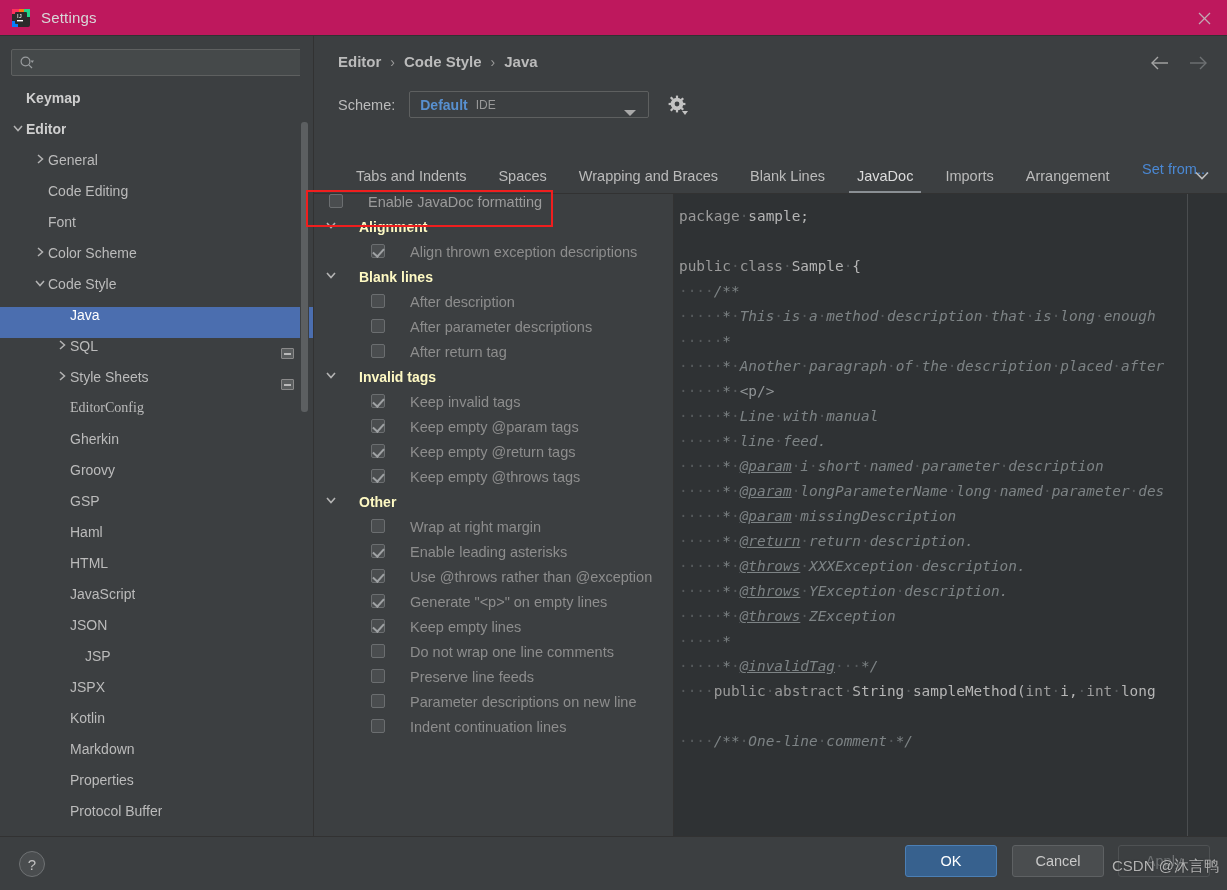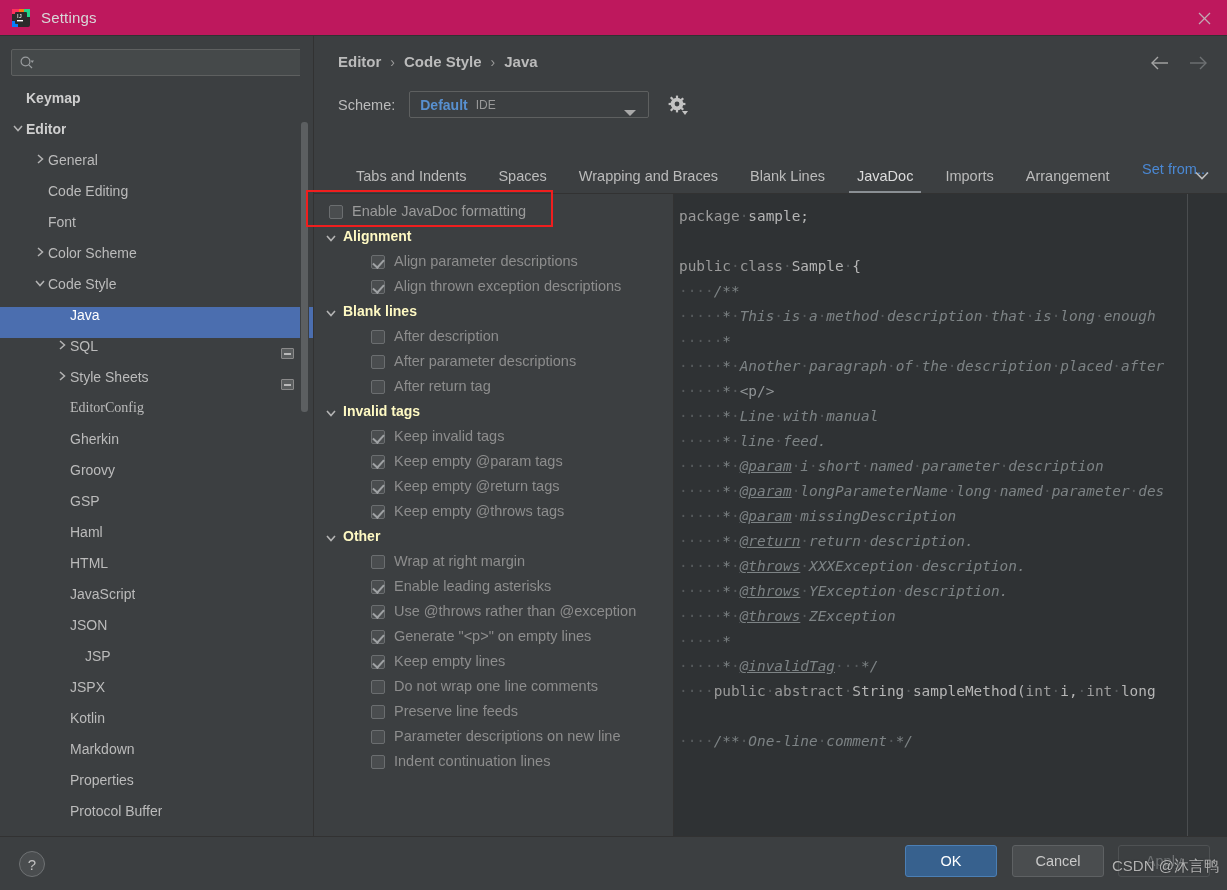--- a/index.html
+++ b/index.html
@@ -126,21 +126,21 @@
   .tabs-underline {
     position: absolute; left: 0; top: 157px; width: 913px; height: 1px;
     background: #323232;
   }
 
   
   .options {
     position: absolute; left: 1px; top: 158px; width: 358px; height: 678px;
     background: #3c3f41; overflow: hidden;
   }
-  .opt-row { height: 25px; display: flex; align-items: flex-end; white-space: nowrap; }
+  .opt-row { height: 25px; display: flex; align-items: flex-start; white-space: nowrap; gap: 16px; }
   .opt-row.group { font-weight: bold; color: #fef9c3; font-size: 14px; }
   .opt-text { color: #9b9b9b; font-size: 14.5px; }
   .opt-text.dim { color: #8d8d8d; }
   .chk {
     width: 14px; height: 14px; border: 1px solid #6b6e70; border-radius: 2px;
     background: #4a4d4f; margin-right: 9px; flex: 0 0 14px; position: relative;
   }
   .chk.checked::after {
     content: ""; position: absolute; left: 3px; top: 1px;
     width: 5px; height: 9px; border: solid #9fa2a4;
@@ -453,24 +453,20 @@
         <div class="opt-row group" style="padding-left: 10px;">
           <span class="twisty">
             <svg width="12" height="12" viewBox="0 0 12 12">
               <polyline points="2,4 6,8.5 10,4" fill="none" stroke="#b4b4b4" stroke-width="1.6"></polyline>
             </svg>
           </span>
           <span>Alignment</span>
         </div>
         <div class="opt-row" style="padding-left: 56px;">
           <span class="chk checked"></span>
-          <span class="opt-text dim">Align parameter descriptions</span>
-        </div>
-        <div class="opt-row" style="padding-left: 56px;">
-          <span class="chk checked"></span>
           <span class="opt-text dim">Align thrown exception descriptions</span>
         </div>
         <div class="opt-row group" style="padding-left: 10px;">
           <span class="twisty">
             <svg width="12" height="12" viewBox="0 0 12 12">
               <polyline points="2,4 6,8.5 10,4" fill="none" stroke="#b4b4b4" stroke-width="1.6"></polyline>
             </svg>
           </span>
           <span>Blank lines</span>
         </div>

